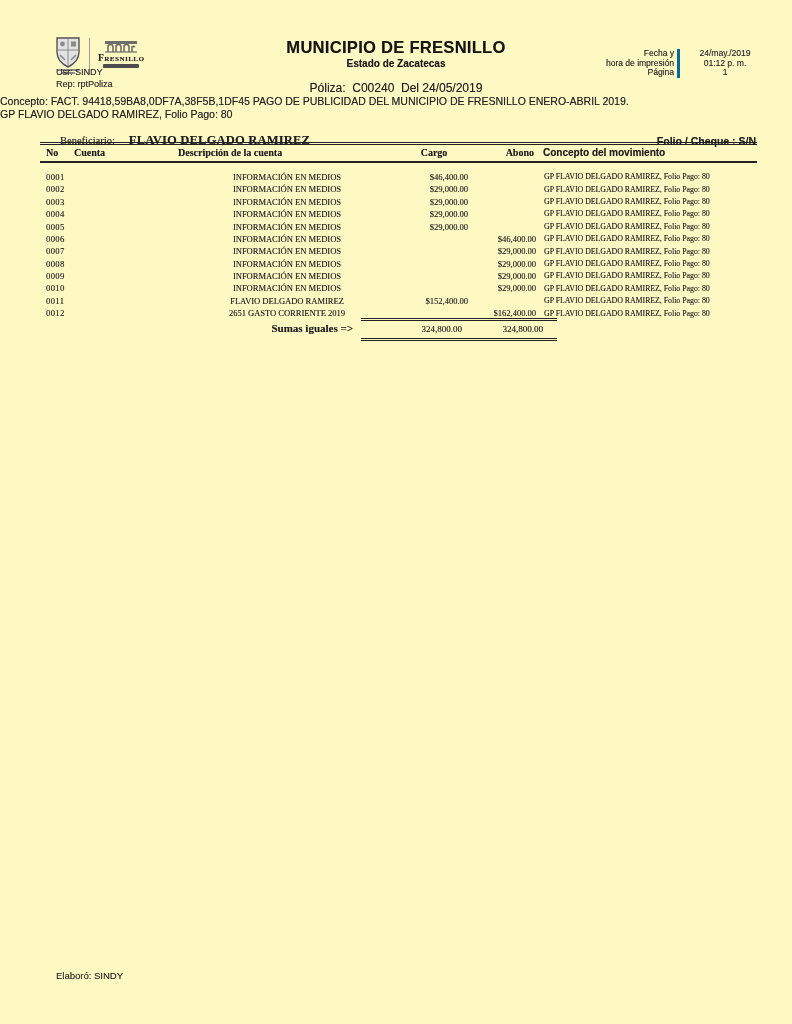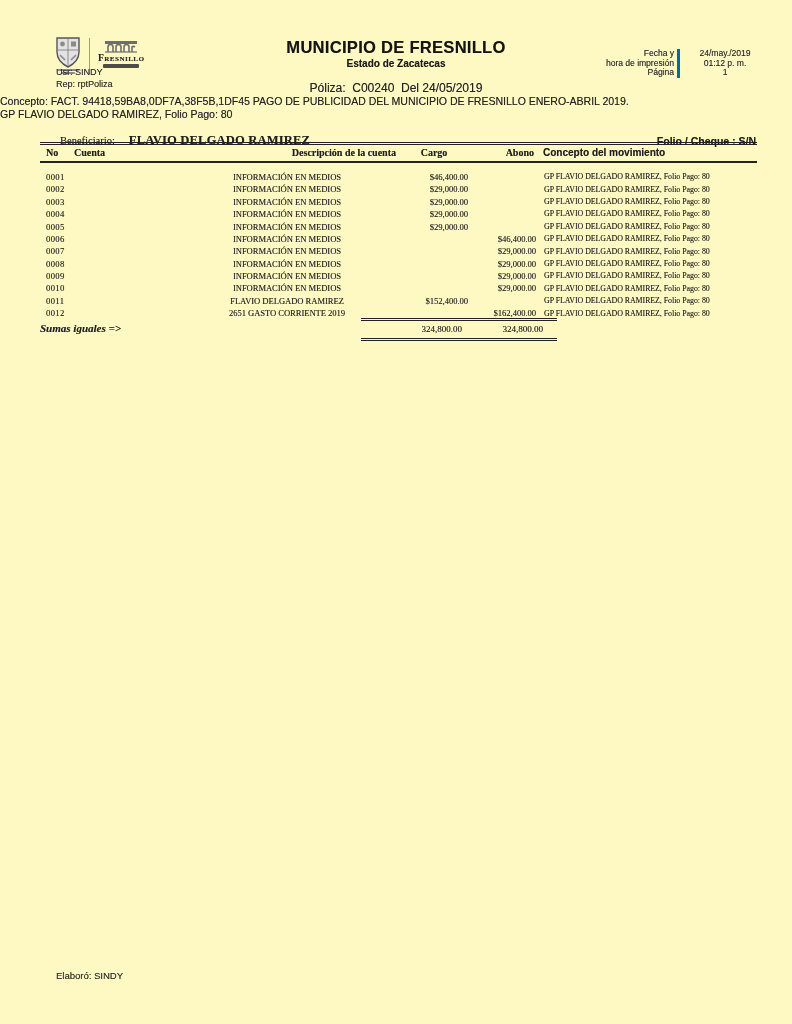--- a/index.html
+++ b/index.html
@@ -53,35 +53,35 @@
   .table-wrap{position:absolute;left:40px;top:142px;width:717px;}
   table{width:100%;border-collapse:collapse;table-layout:fixed;}
   thead th{
     border-top:3px double #222;
     border-bottom:2px solid #222;
     font-size:10px;font-weight:bold;
     padding:2px 0 3px 0;white-space:nowrap;overflow:visible;
   }
   th.h-no{text-align:left;padding-left:6px;}
   th.h-cuenta{text-align:left;}
-  th.h-desc{text-align:right;}
+  th.h-desc{text-align:left;}
   th.h-cargo{text-align:center;}
   th.h-abono{text-align:right;padding-right:4px;}
   th.h-concepto{text-align:left;padding-left:5px;font-family:"Liberation Sans",sans-serif;font-size:10px;}
   tr.spacer-row td{height:8px;padding:0;}
   tbody td{font-size:8.5px;height:12.4px;line-height:1;padding:0;white-space:nowrap;overflow:visible;color:#232323;}
   td.c-no{text-align:left;padding-left:6px;letter-spacing:0.4px;}
   td.c-desc{text-align:center;}
   td.c-cargo{text-align:right;padding-right:4px;}
   td.c-abono{text-align:right;padding-right:2px;}
   td.c-concepto{text-align:left;padding-left:6px;font-size:7.8px;}
 
   
   .totals{position:absolute;left:40px;top:318px;width:717px;display:flex;align-items:stretch;}
-  .totals-label{width:313px;text-align:left;padding-right:8px;font-weight:bold;font-size:11px;line-height:21px;font-style:italic;}
+  .totals-label{width:313px;text-align:right;padding-right:8px;font-weight:bold;font-size:11px;line-height:21px;}
   .totals-box{width:196px;border-top:3px double #222;border-bottom:3px double #222;display:flex;align-items:center;}
   .totals-cargo{width:102px;text-align:right;font-size:9px;padding-right:2px;}
   .totals-abono{width:94px;text-align:right;font-size:9px;padding-right:14px;box-sizing:border-box;}
   .totals-box span{line-height:17px;}
 
   
   .footer-elaboro{position:absolute;left:56px;top:970px;font-size:9.5px;color:#2c2c2c;}
 </style>
 </head>
 <body>

